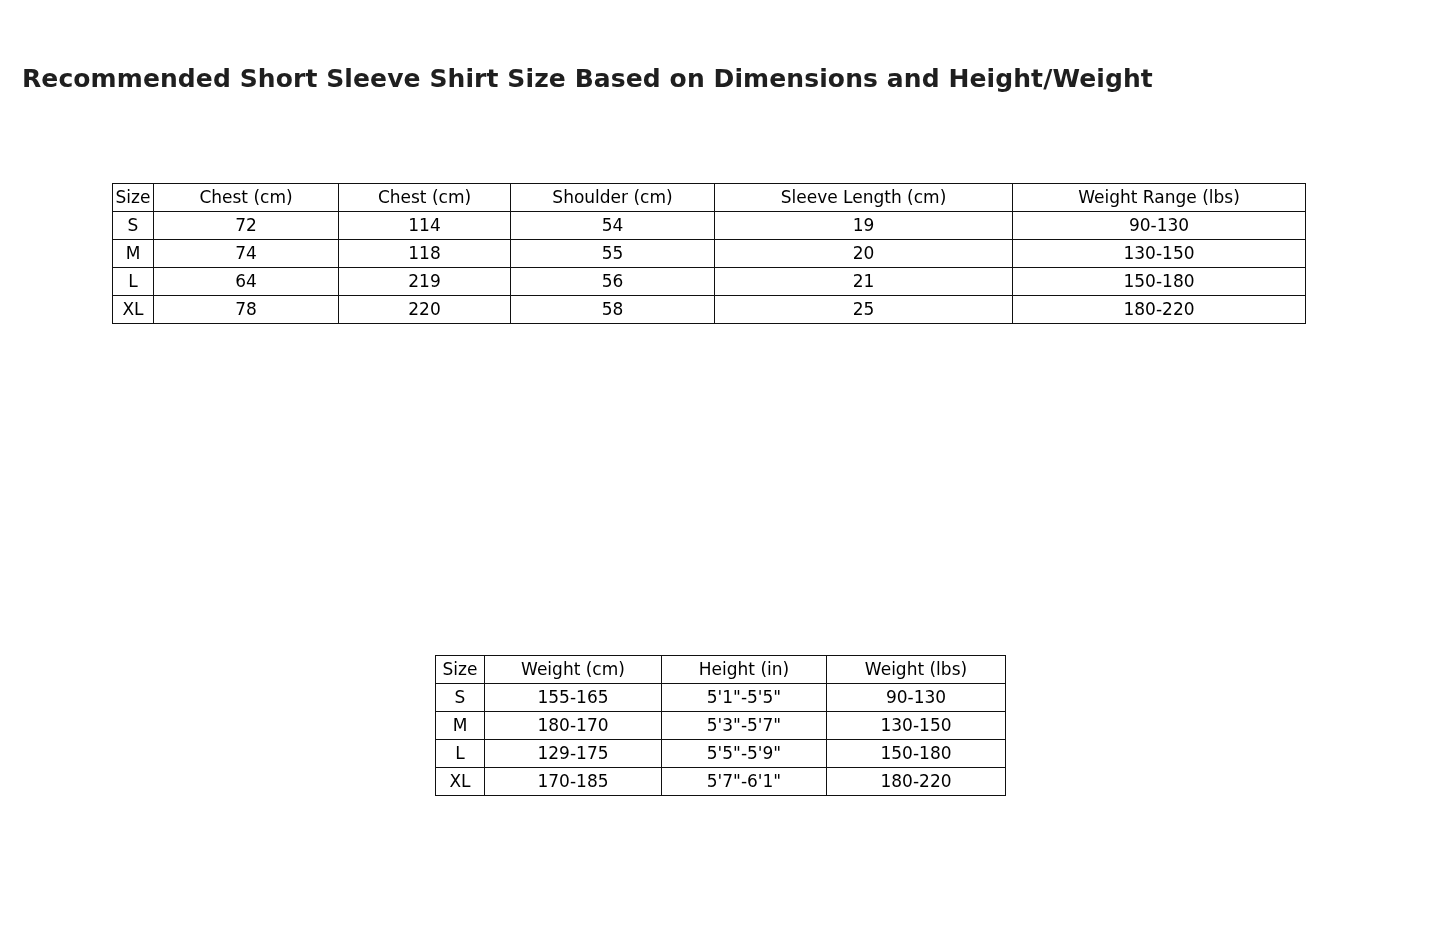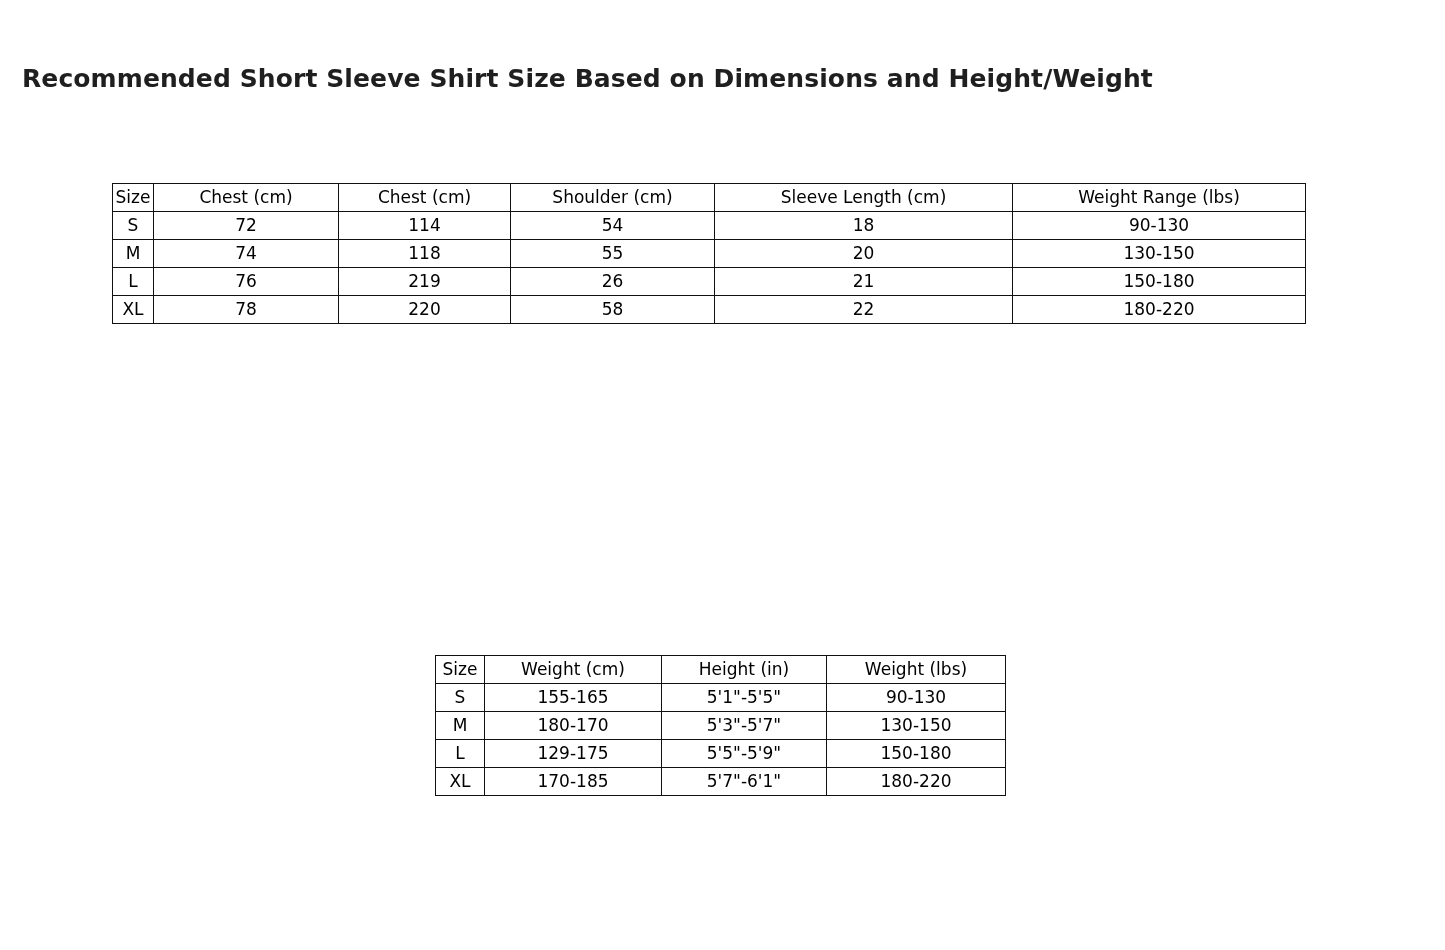--- a/index.html
+++ b/index.html
@@ -89,45 +89,45 @@
         <th>Sleeve Length (cm)</th>
         <th>Weight Range (lbs)</th>
       </tr>
   </thead>
   <tbody>
       <tr>
         <td>S</td>
         <td>72</td>
         <td>114</td>
         <td>54</td>
-        <td>18</td>
+        <td>19</td>
         <td>90-130</td>
       </tr>
       <tr>
         <td>M</td>
         <td>74</td>
         <td>118</td>
         <td>55</td>
         <td>20</td>
         <td>130-150</td>
       </tr>
       <tr>
         <td>L</td>
-        <td>76</td>
+        <td>64</td>
         <td>219</td>
-        <td>26</td>
+        <td>56</td>
         <td>21</td>
         <td>150-180</td>
       </tr>
       <tr>
         <td>XL</td>
         <td>78</td>
         <td>220</td>
         <td>58</td>
-        <td>22</td>
+        <td>25</td>
         <td>180-220</td>
       </tr>
     </tbody>
 </table>
 
 <table class="grid" id="heightweight-table">
   <thead>
     <tr>
         <th>Size</th>
         <th>Weight (cm)</th>

